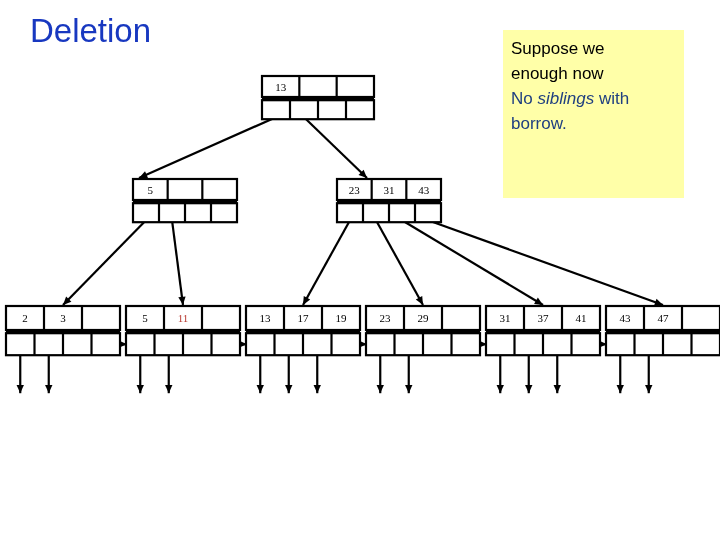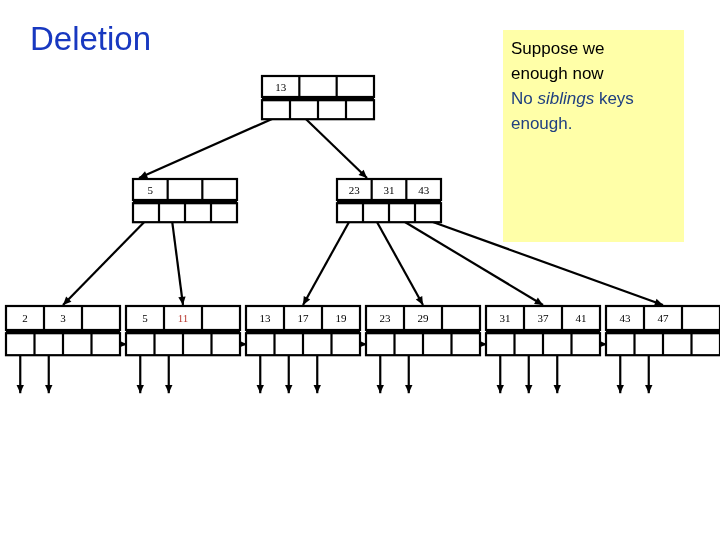--- a/index.html
+++ b/index.html
@@ -18,36 +18,36 @@
     position: absolute;
     left: 0; top: 0;
     width: 720px; height: 540px;
     background: #ffffff;
   }
 
   
   #slide-title {
     position: absolute;
     left: 30px;
-    top: 22px;
+    top: 14px;
     font-size: 33px;
     font-weight: normal;
     color: #1838c0;
     letter-spacing: 0px;
     line-height: 1;
     white-space: nowrap;
   }
 
   
   #note-box {
     position: absolute;
     left: 503px;
     top: 30px;
     width: 181px;
-    height: 212px;
+    height: 168px;
     background: #ffffa8;
     box-sizing: border-box;
     padding: 6px 4px 0 8px;
     font-size: 17px;
     line-height: 25px;
     color: #000000;
   }
   #note-box .note-line { white-space: nowrap; }
   #note-box .blue { color: #204080; }
   #note-box .red  { color: #b03020; }
@@ -71,22 +71,22 @@
 </head>
 <body>
 
 <div id="slide">
 
   <div id="slide-title">Deletion</div>
 
   <div id="note-box">
     <div class="note-line">Suppose we</div>
     <div class="note-line">enough now</div>
-    <div class="note-line blue"><span>No </span><span class="ital">siblings</span><span> keys</span></div>
-    <div class="note-line blue">enough.</div>
+    <div class="note-line blue"><span>No </span><span class="ital">siblings</span><span> with</span></div>
+    <div class="note-line blue">borrow.</div>
   </div>
 
   <svg id="tree-svg" viewBox="0 0 720 540">
     <g id="edges-layer">
         <g>
           <line x1="276" y1="117.2" x2="139" y2="178" class="edge"></line>
           <polygon points="139,178 145.02268136542668,171.31215212713818 147.99997582924777,178.02085840252454" fill="#000"></polygon>
         </g>
         <g>
           <line x1="304" y1="117.2" x2="367" y2="178" class="edge"></line>

